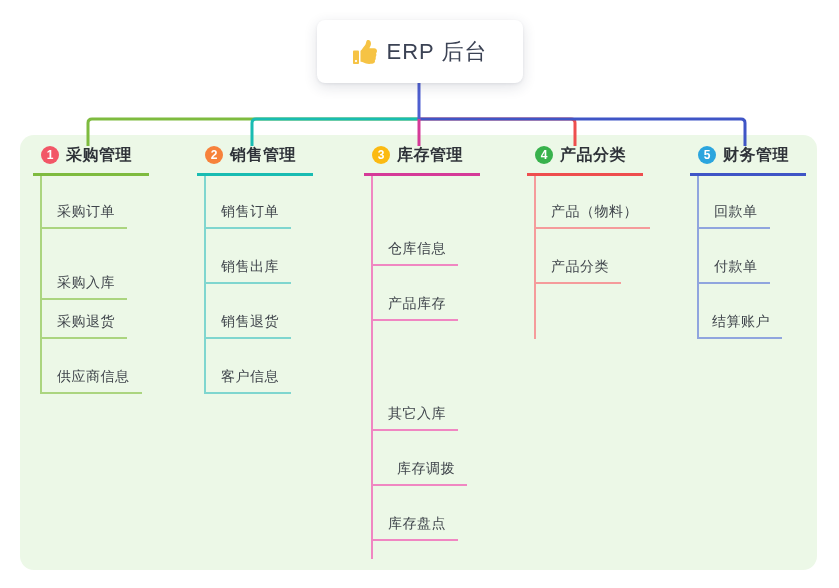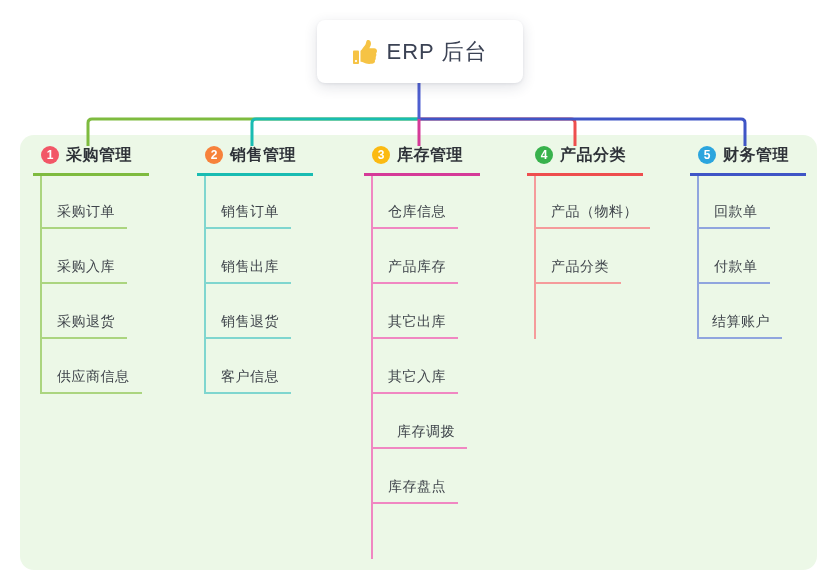--- a/index.html
+++ b/index.html
@@ -33,21 +33,21 @@
     color:#ffffff;font-size:12px;font-weight:bold;line-height:18px;text-align:center;
   }
   .branch-label{font-size:16px;font-weight:600;color:#2E3238;white-space:nowrap;letter-spacing:0.5px;}
   .child-node{
     position:absolute;height:30px;box-sizing:border-box;
     padding:2px 12px 8px 17px;line-height:20px;
     font-size:14px;color:#3F444B;white-space:nowrap;letter-spacing:0.5px;
     border-bottom:2px solid #bbb;cursor:pointer;
   }
   .b1{left:33px;}  .b2{left:197px;} .b3{left:364px;} .b4{left:527px;} .b5{left:690px;}
-  .c1{left:40px;}  .c2{left:204px;} .c3{left:371px;} .c4{left:534px;} .c5{left:697px;}
+  .c1{left:40px;}  .c2{left:204px;} .c3{left:371px;margin-top:37px;} .c4{left:534px;} .c5{left:697px;}
   .r0{top:199px;} .r1{top:254px;} .r2{top:309px;} .r3{top:364px;}
   .r4{top:419px;padding-left:26px;} .r5{top:474px;} .r6{top:529px;}
 </style>
 </head>
 <body>
 
 <div class="canvas">
 
   <div class="panel"></div>
 
@@ -89,32 +89,31 @@
   <div class="branch-head b4" style="border-bottom-color: rgb(238, 78, 78);">
     <span class="badge" style="background: rgb(56, 178, 76);">4</span>
     <span class="branch-label">产品分类</span>
   </div>
   <div class="branch-head b5" style="border-bottom-color: rgb(63, 85, 198);">
     <span class="badge" style="background: rgb(43, 165, 222);">5</span>
     <span class="branch-label">财务管理</span>
   </div>
 
   <div class="child-node c1 r0" style="border-bottom-color: rgb(171, 213, 127);">采购订单</div>
-  <div class="child-node c1 r1" style="border-bottom-color: rgb(171, 213, 127);">采购入库</div>
+  <div class="child-node c1 r1" style="border-bottom-color: rgb(171, 213, 127); margin-top: 16px;">采购入库</div>
   <div class="child-node c1 r2" style="border-bottom-color: rgb(171, 213, 127);">采购退货</div>
   <div class="child-node c1 r3" style="border-bottom-color: rgb(171, 213, 127);">供应商信息</div>
 
   <div class="child-node c2 r0" style="border-bottom-color: rgb(127, 214, 207);">销售订单</div>
   <div class="child-node c2 r1" style="border-bottom-color: rgb(127, 214, 207);">销售出库</div>
   <div class="child-node c2 r2" style="border-bottom-color: rgb(127, 214, 207);">销售退货</div>
   <div class="child-node c2 r3" style="border-bottom-color: rgb(127, 214, 207);">客户信息</div>
 
   <div class="child-node c3 r0" style="border-bottom-color: rgb(240, 135, 194);">仓库信息</div>
   <div class="child-node c3 r1" style="border-bottom-color: rgb(240, 135, 194);">产品库存</div>
-  <div class="child-node c3 r2" style="border-bottom-color: rgb(240, 135, 194);">其它出库</div>
   <div class="child-node c3 r3" style="border-bottom-color: rgb(240, 135, 194);">其它入库</div>
   <div class="child-node c3 r4" style="border-bottom-color: rgb(240, 135, 194);">库存调拨</div>
   <div class="child-node c3 r5" style="border-bottom-color: rgb(240, 135, 194);">库存盘点</div>
 
   <div class="child-node c4 r0" style="border-bottom-color: rgb(245, 155, 155);">产品（物料）</div>
   <div class="child-node c4 r1" style="border-bottom-color: rgb(245, 155, 155);">产品分类</div>
 
   <div class="child-node c5 r0" style="border-bottom-color: rgb(144, 165, 222);">回款单</div>
   <div class="child-node c5 r1" style="border-bottom-color: rgb(144, 165, 222);">付款单</div>
   <div class="child-node c5 r2" style="border-bottom-color: rgb(144, 165, 222); padding-left: 15px;">结算账户</div>

